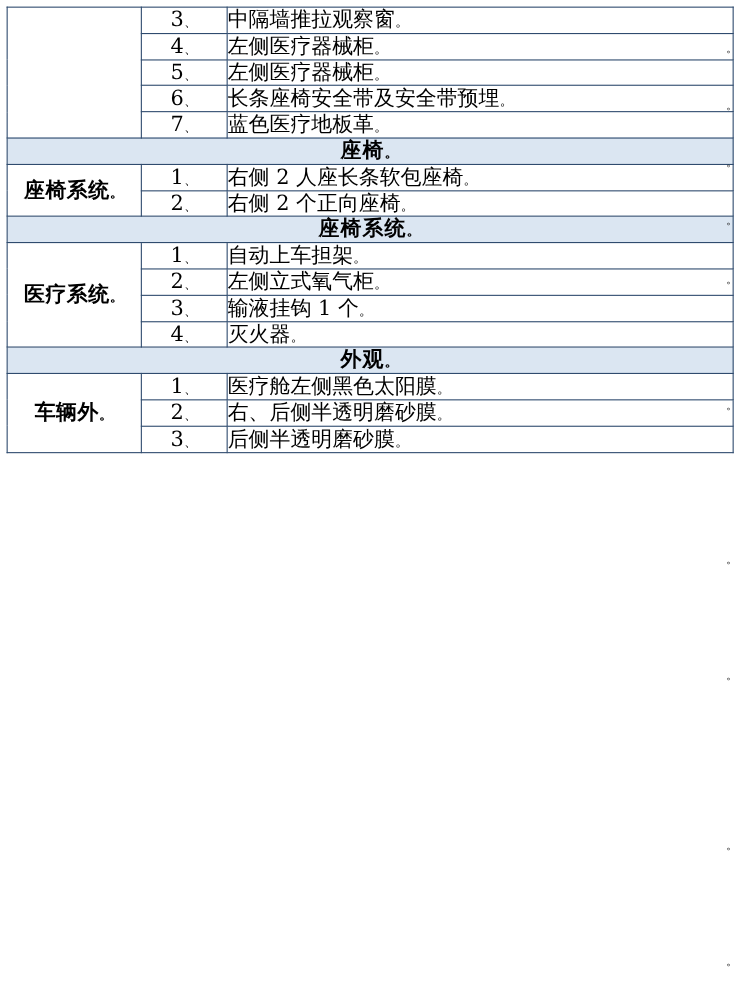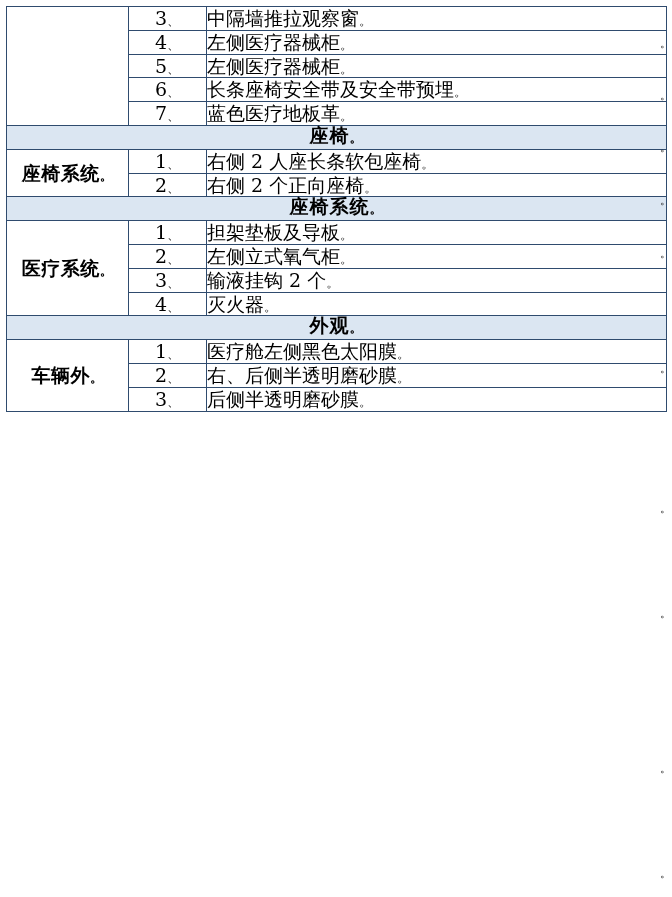--- a/index.html
+++ b/index.html
@@ -56,21 +56,20 @@
     font-size: 19px;
     padding: 9px 2px 9px 10px;
   }
   .section-row td {
     background: #dbe6f2;
     text-align: center;
     font-weight: bold;
     font-size: 19px;
     padding: 7px 2px;
     letter-spacing: 1px;
-    font-family: Liberation Mono, monospace;
   }
   .mark {
     font-size: 13px;
     vertical-align: baseline;
     color: #000;
   }
   
   .edge-marks {
     position: absolute;
     right: 1px;
@@ -141,31 +140,31 @@
         <td class="cell-desc"><span>右侧 2 个正向座椅</span><span class="mark">。</span></td>
       </tr>
 
       <tr class="section-row">
         <td colspan="3"><span>座椅系统</span><span class="mark">。</span></td>
       </tr>
 
       <tr>
         <td rowspan="4" class="cell-cat"><span>医疗系统</span><span class="mark">。</span></td>
         <td class="cell-num"><span>1</span><span class="mark">、</span></td>
-        <td class="cell-desc"><span>担架垫板及导板</span><span class="mark">。</span></td>
+        <td class="cell-desc"><span>自动上车担架</span><span class="mark">。</span></td>
       </tr>
 
       <tr>
         <td class="cell-num"><span>2</span><span class="mark">、</span></td>
         <td class="cell-desc"><span>左侧立式氧气柜</span><span class="mark">。</span></td>
       </tr>
 
       <tr>
         <td class="cell-num"><span>3</span><span class="mark">、</span></td>
-        <td class="cell-desc"><span>输液挂钩 2 个</span><span class="mark">。</span></td>
+        <td class="cell-desc"><span>输液挂钩 1 个</span><span class="mark">。</span></td>
       </tr>
 
       <tr>
         <td class="cell-num"><span>4</span><span class="mark">、</span></td>
         <td class="cell-desc"><span>灭火器</span><span class="mark">。</span></td>
       </tr>
 
       <tr class="section-row">
         <td colspan="3"><span>外观</span><span class="mark">。</span></td>
       </tr>

